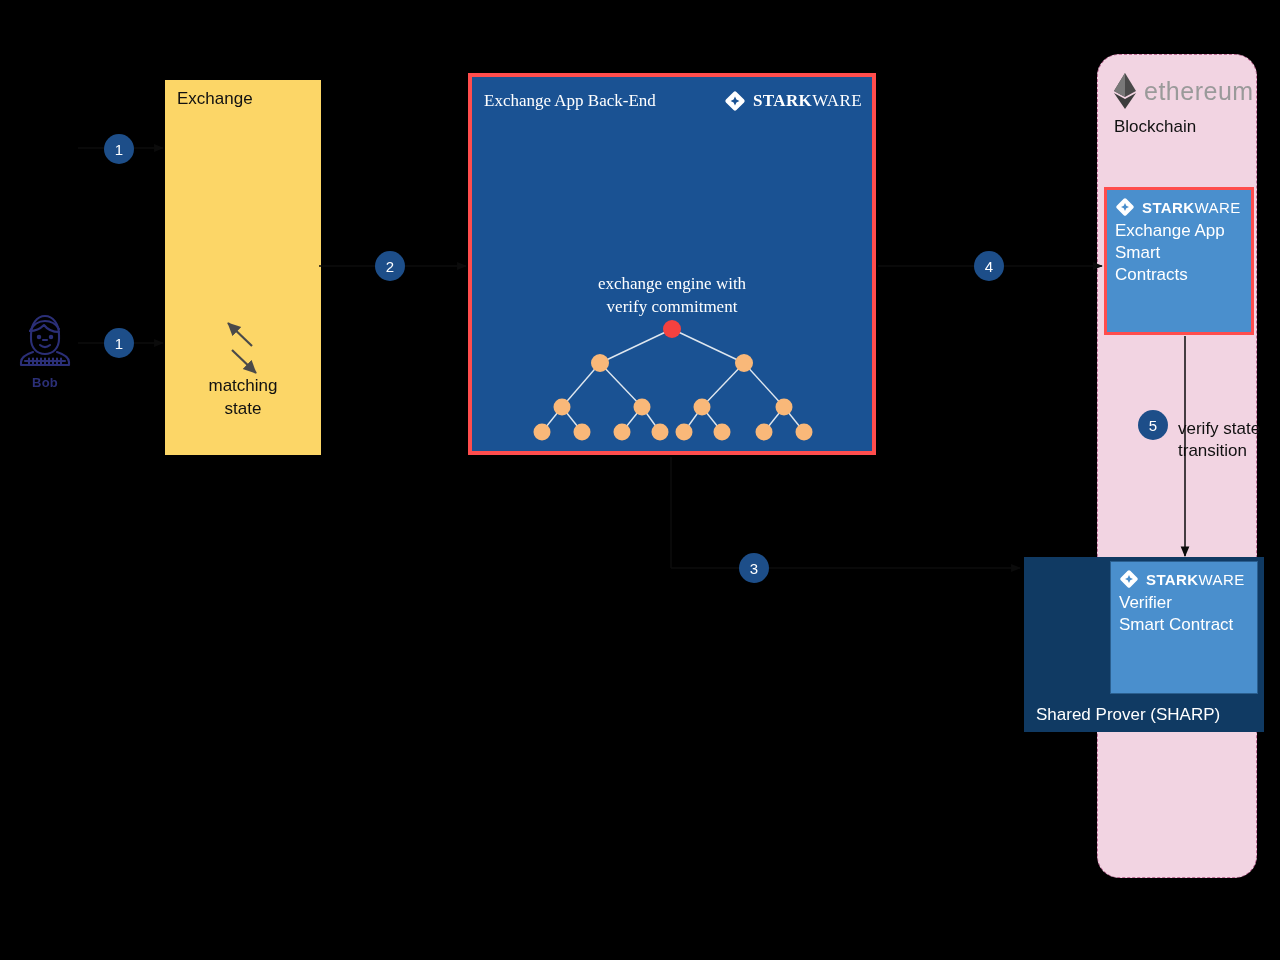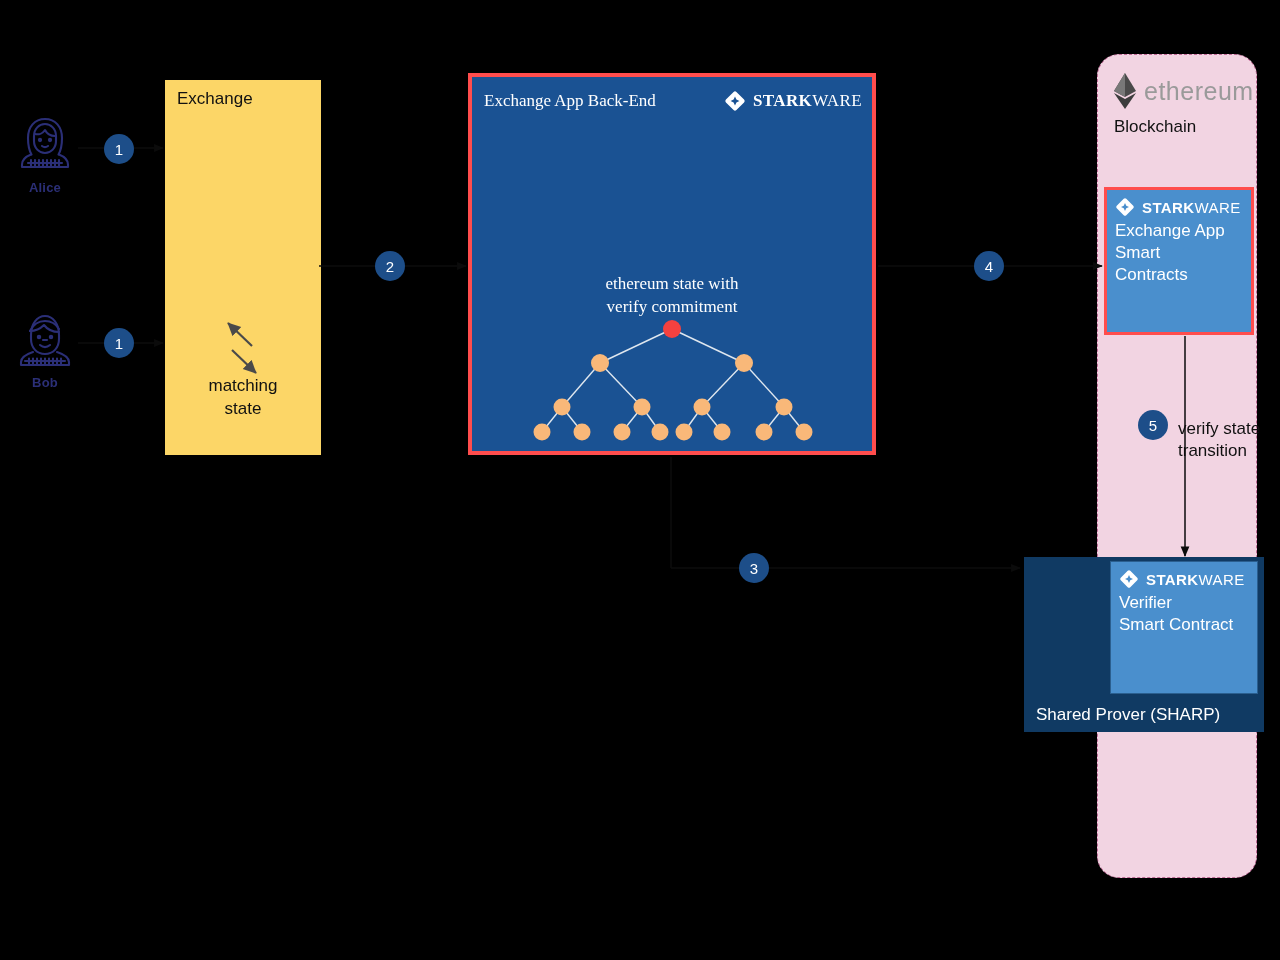--- a/index.html
+++ b/index.html
@@ -111,37 +111,20 @@
 
   
   #connectors{position:absolute;left:0;top:0;width:1280px;height:960px;
     pointer-events:none;z-index:30;}
 </style>
 </head>
 <body>
 
 <div id="stage">
 
-  <div class="actor" style="left:2px;top:116px;">
-    <svg class="avatar" viewBox="0 0 56 62">
-      <g fill="none" stroke="#2b2f77" stroke-width="2.1" stroke-linecap="round" stroke-linejoin="round">
-        <path d="M28 3C17.5 3 11 11 11 22c0 8 1.5 13 3.5 16.5"></path>
-        <path d="M28 3c10.5 0 17 8 17 19 0 8-1.5 13-3.5 16.5"></path>
-        <path d="M17 20c0-7 5-12 11-12s11 5 11 12v5c0 7-5 12-11 12s-11-5-11-12z"></path>
-        <path d="M18 18c4 1 8-1 10-4 2 4 6 6 10 6"></path>
-        <circle cx="23" cy="24" r="1.1" fill="#2b2f77"></circle>
-        <circle cx="33" cy="24" r="1.1" fill="#2b2f77"></circle>
-        <path d="M25 30c2 1.5 4 1.5 6 0"></path>
-        <path d="M14 38.5c-5 2-9 5.5-9 10V51h46v-2.5c0-4.5-4-8-9-10"></path>
-        <path d="M11 47h34"></path>
-        <path d="M14 44v6M18 44v6M22 44v6M26 44v6M30 44v6M34 44v6M38 44v6M42 44v6"></path>
-      </g>
-    </svg>
-    <div class="name">Alice</div>
-  </div>
 
   <div class="actor" style="left:2px;top:311px;">
     <svg class="avatar" viewBox="0 0 56 62">
       <g fill="none" stroke="#2b2f77" stroke-width="2.1" stroke-linecap="round" stroke-linejoin="round">
         <path d="M14 24c0-11 6-19 14-19s14 8 14 19v4c0 9-6 15-14 15s-14-6-14-15z"></path>
         <path d="M13 20c3-6 8-10 15-10 6 0 11 3 14 8"></path>
         <path d="M13 20c5 0 10-2 14-6 3 4 8 7 15 7"></path>
         <circle cx="22" cy="26" r="1.2" fill="#2b2f77"></circle>
         <circle cx="34" cy="26" r="1.2" fill="#2b2f77"></circle>
         <path d="M26 29h4"></path>
@@ -178,21 +161,21 @@
 
     <div class="logo-sw" style="position:absolute;right:10px;top:13px;">
       <svg width="22" height="22" viewBox="0 0 22 22">
         <rect x="3.6" y="3.6" width="14.8" height="14.8" rx="2" fill="#fff" transform="rotate(45 11 11)"></rect>
         <path d="M11 6.6 L12.4 9.6 L15.4 11 L12.4 12.4 L11 15.4 L9.6 12.4 L6.6 11 L9.6 9.6 Z" fill="#1a5293"></path>
       </svg>
       <div class="sw-text nosel"><b>STARK</b><span>WARE</span></div>
     </div>
 
     <div class="merkle-caption nosel">
-      <div>ethereum state with</div>
+      <div>exchange engine with</div>
       <div>verify commitment</div>
     </div>
 
     <svg id="merkle-svg" width="400" height="140" viewBox="0 0 400 140">
       <g stroke="#dfe7ef" stroke-width="1.4" fill="none">
         <line x1="200" y1="14" x2="128" y2="48"></line>
         <line x1="200" y1="14" x2="272" y2="48"></line>
         <line x1="128" y1="48" x2="90" y2="92"></line>
         <line x1="128" y1="48" x2="170" y2="92"></line>
         <line x1="272" y1="48" x2="230" y2="92"></line>

